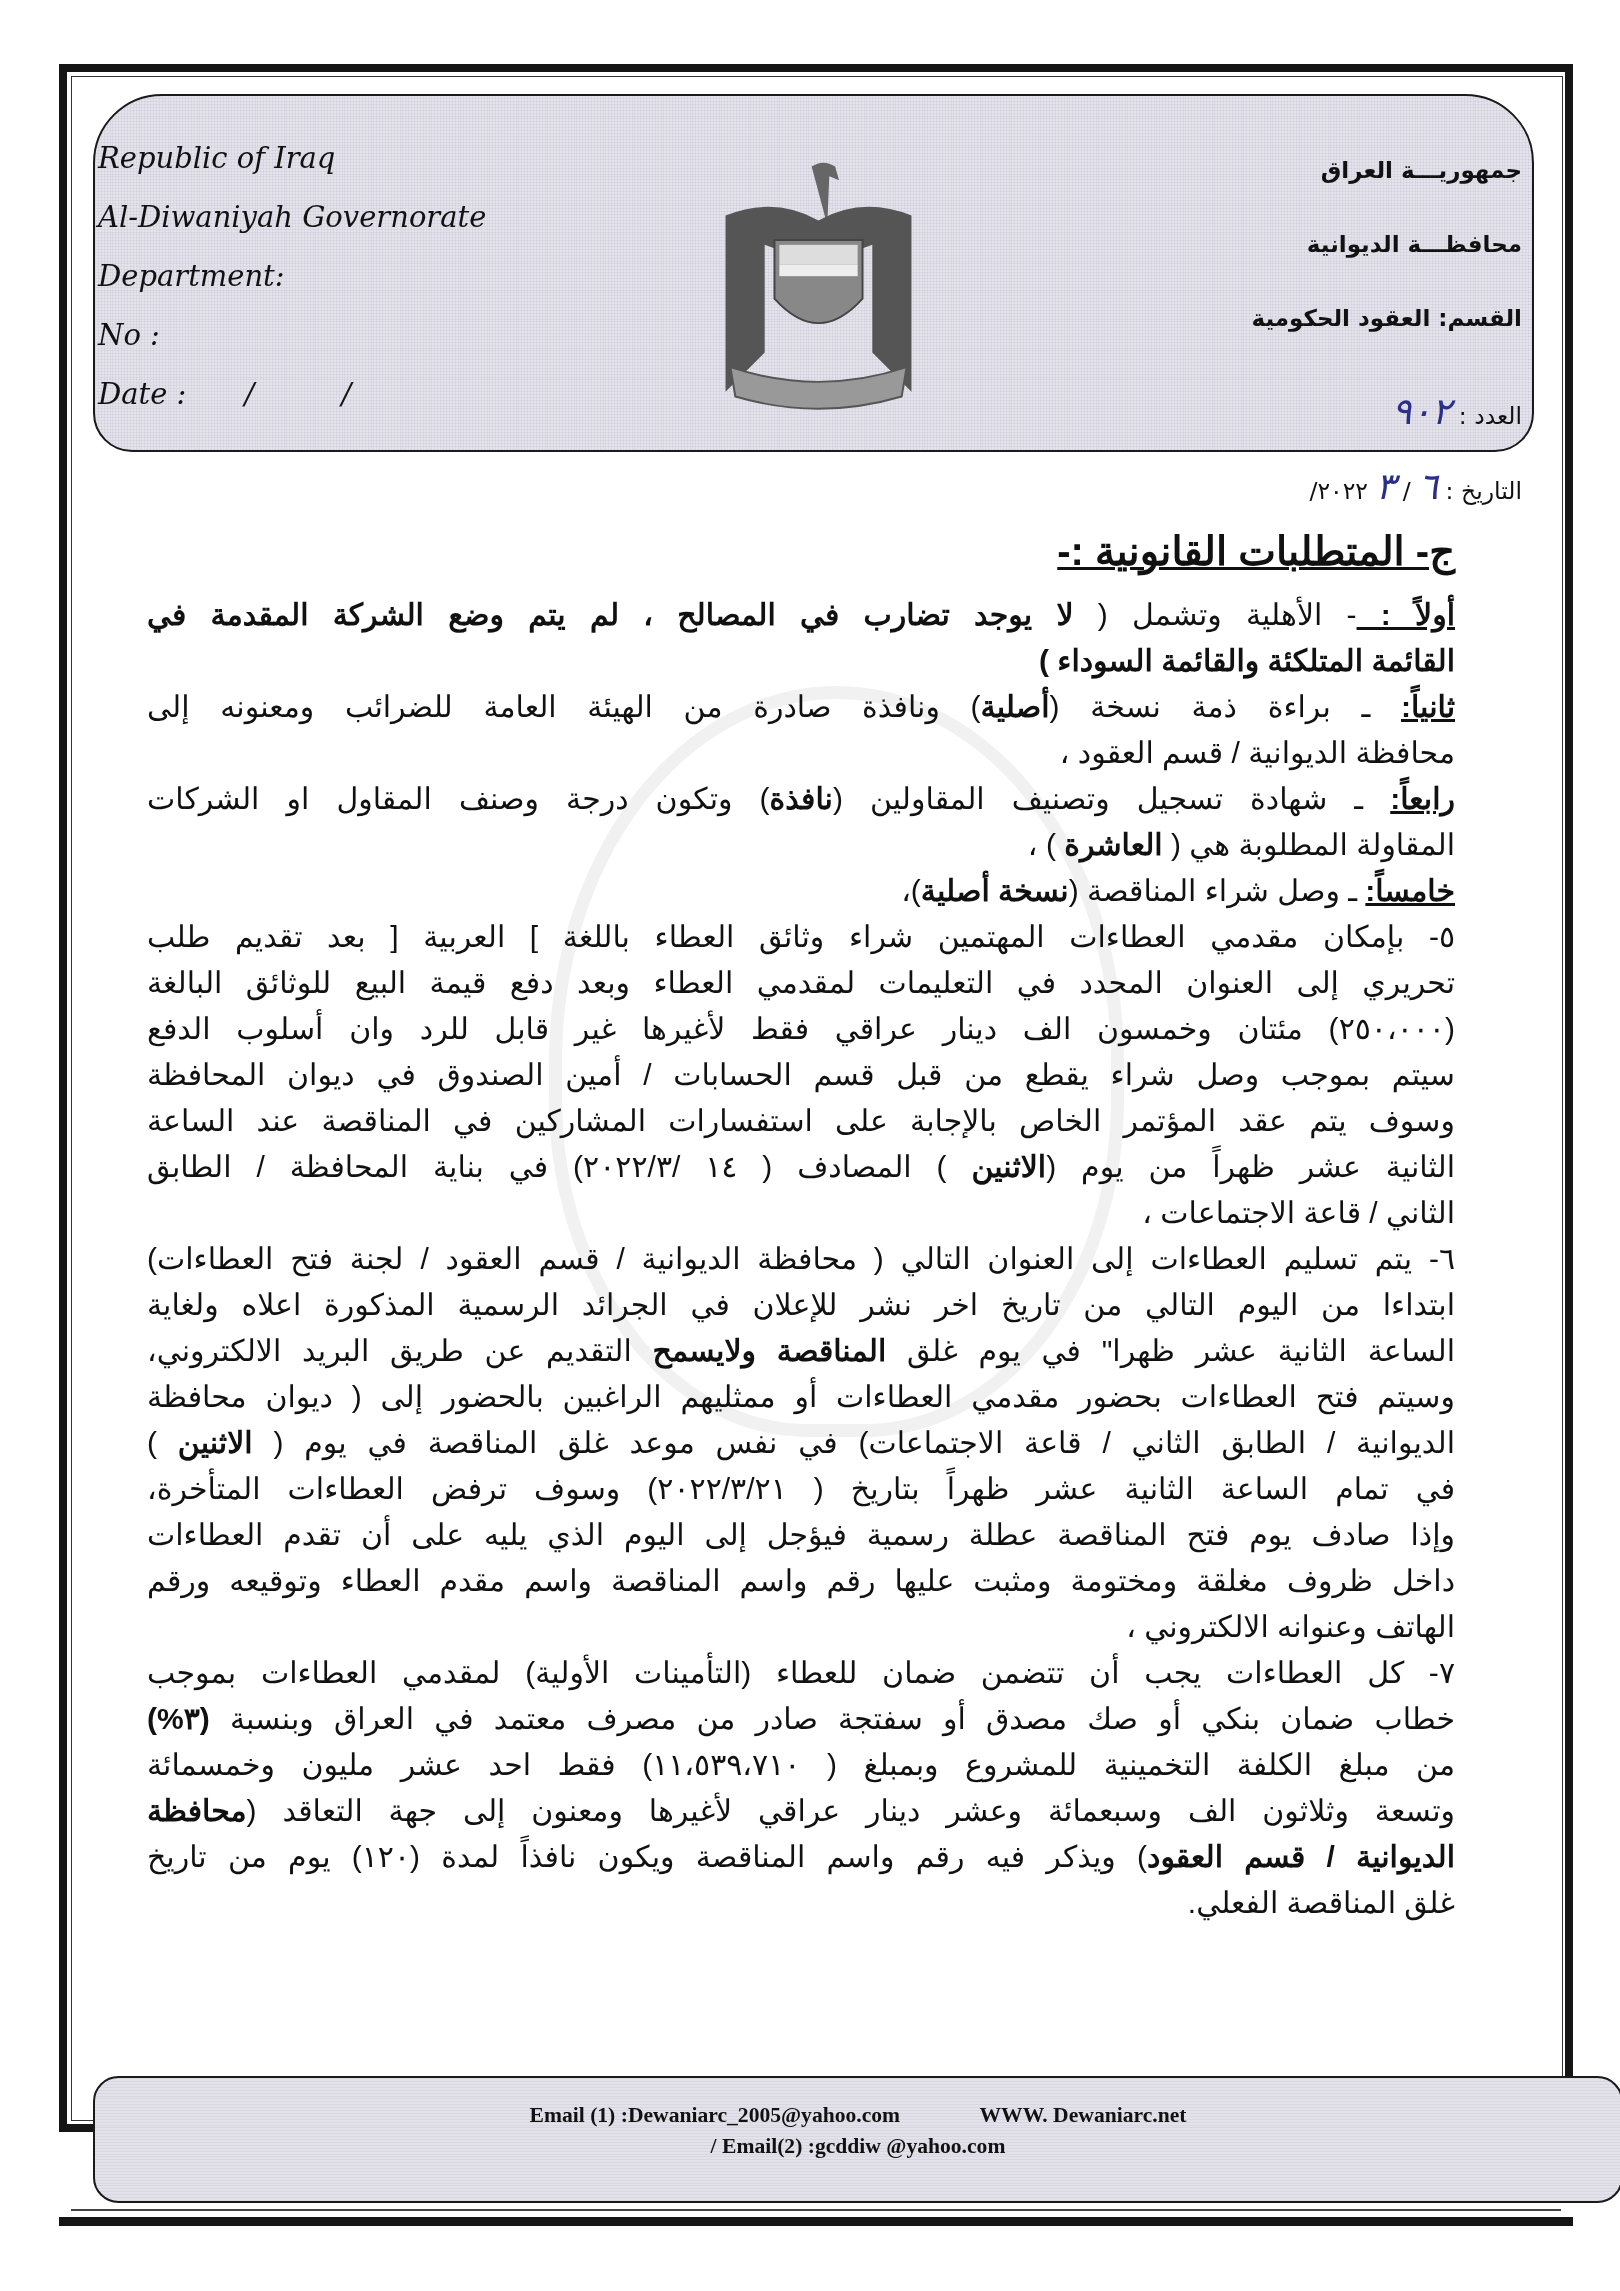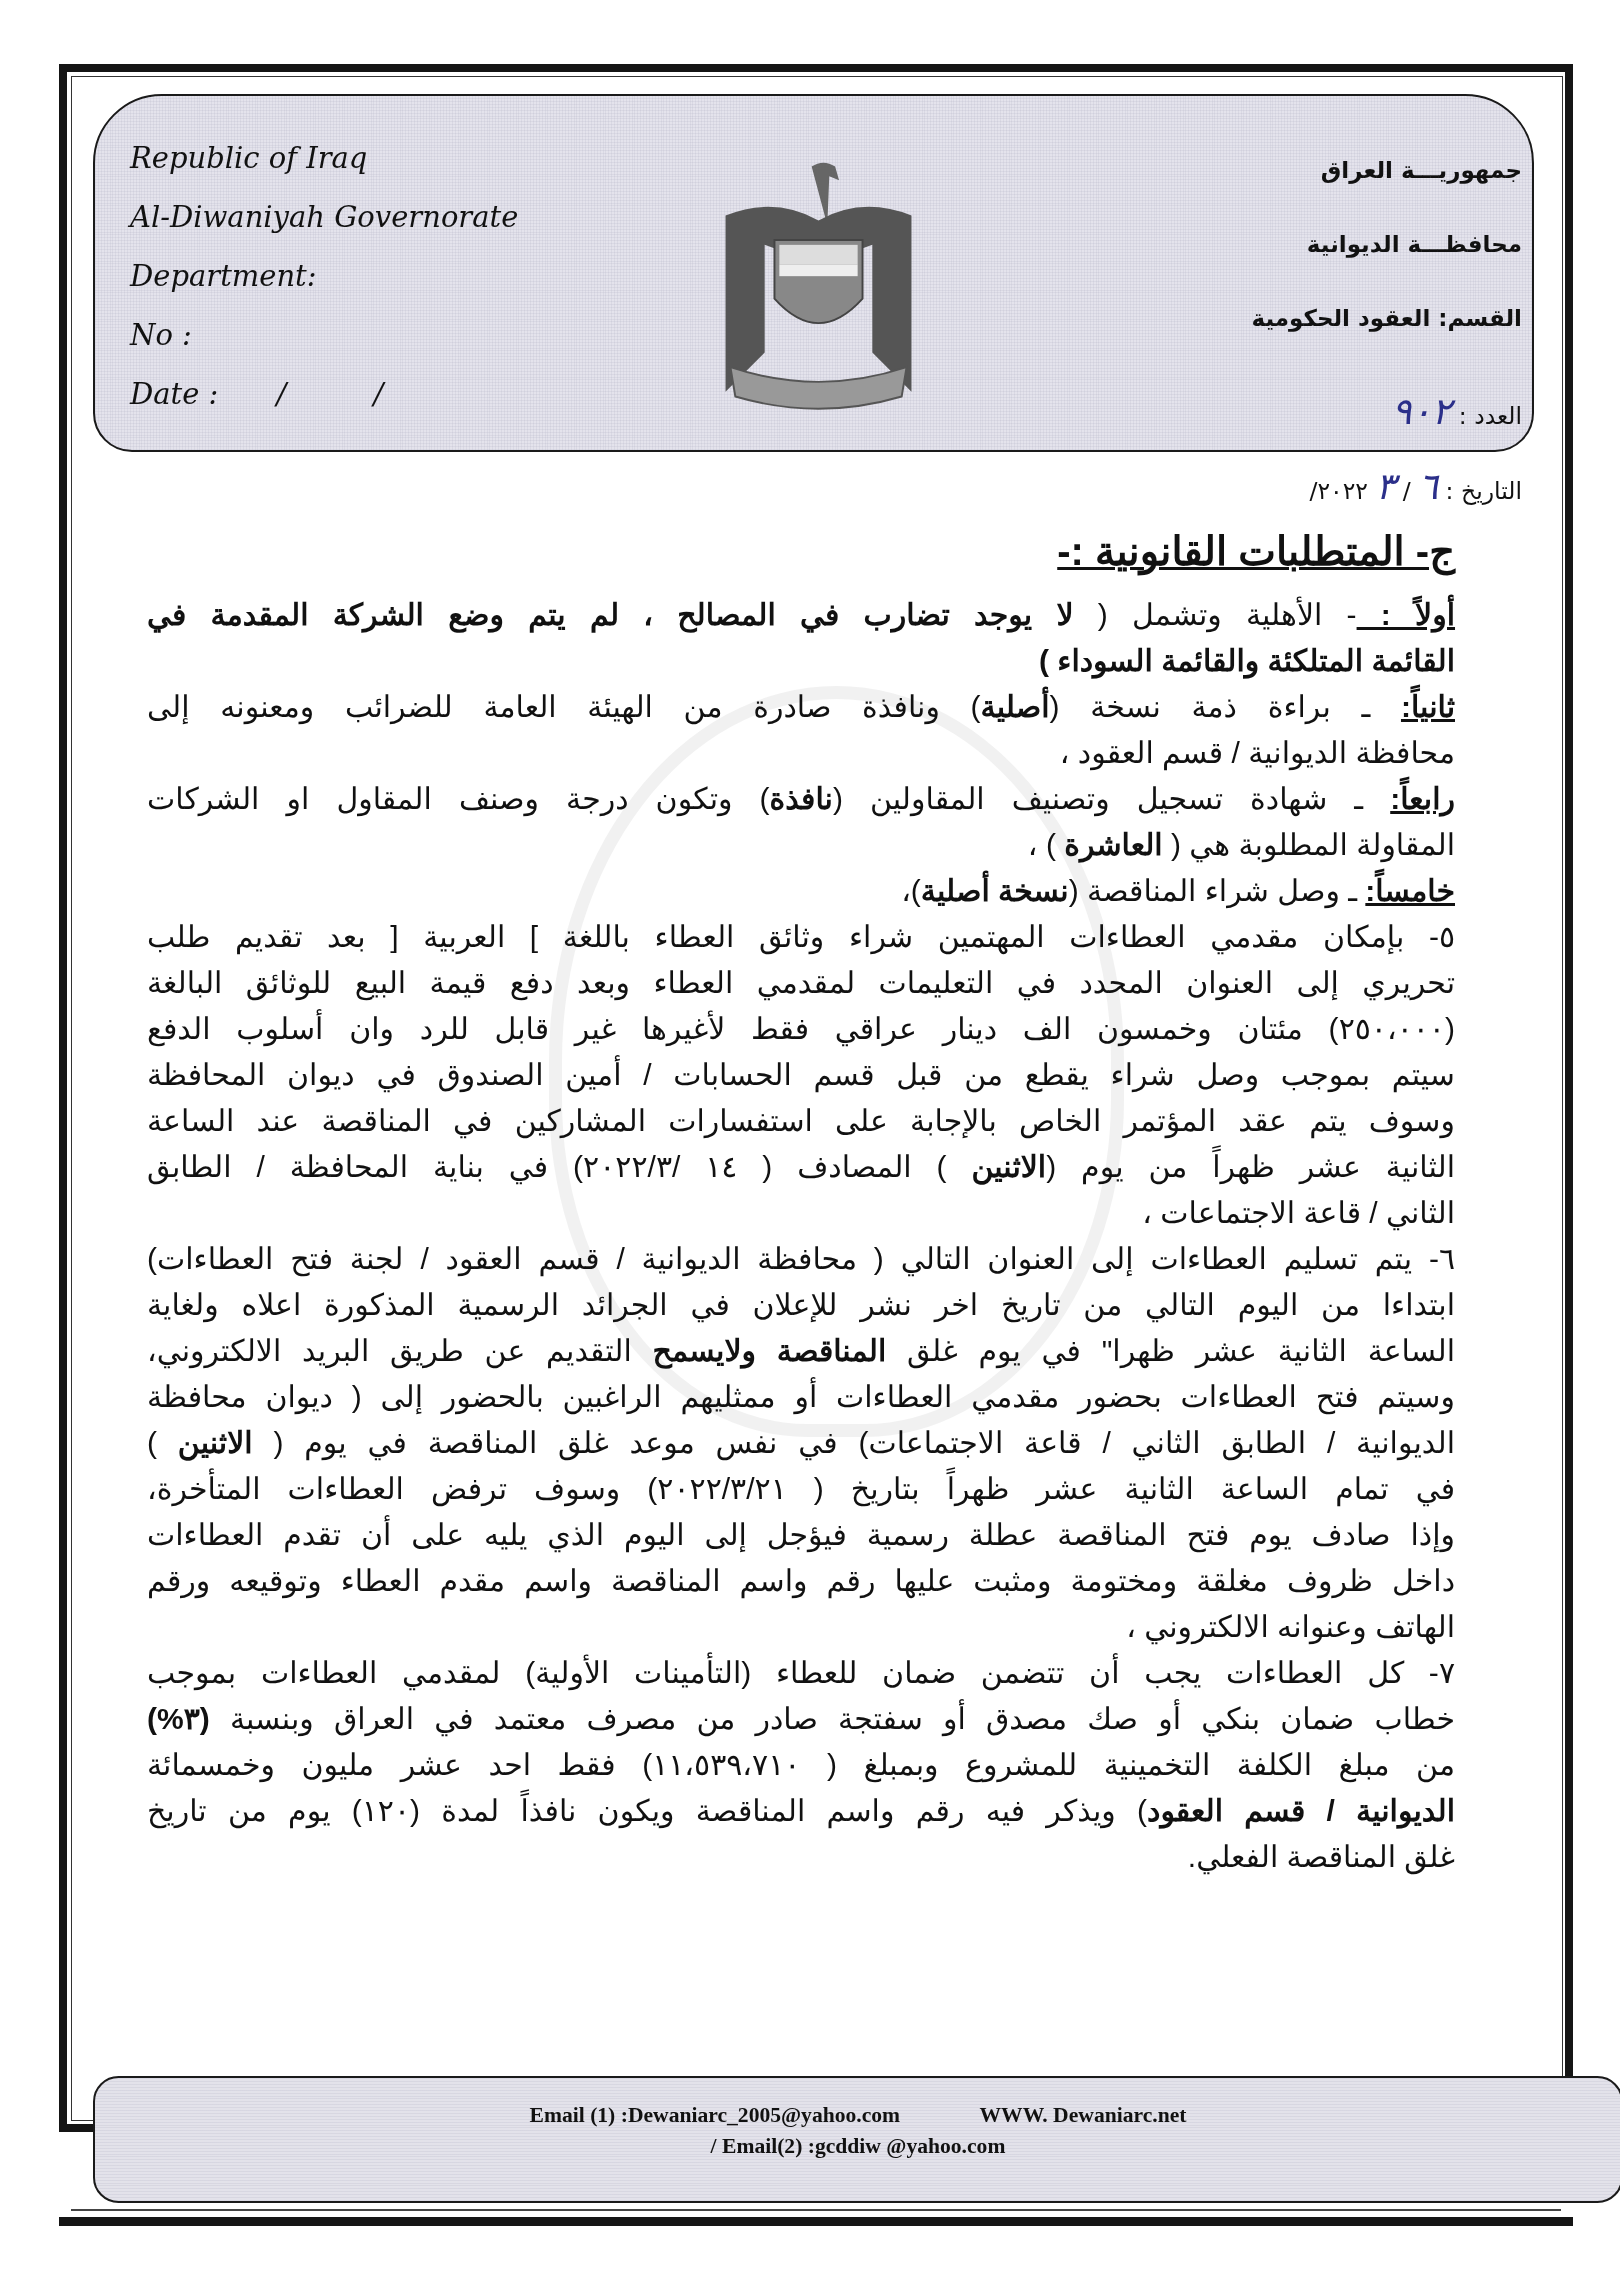--- a/index.html
+++ b/index.html
@@ -16,21 +16,21 @@
   
   .header-box { position:absolute; left:93px; top:94px; width:1441px; height:358px;
                 border:2.9px solid #1a1a1a; border-radius:69px 69px 39px 39px;
                 background:
                   repeating-linear-gradient(0deg, rgba(170,170,190,0.18) 0 1px, transparent 1px 2.9px),
                   repeating-linear-gradient(90deg, rgba(170,170,190,0.18) 0 1px, transparent 1px 2.9px),
                   #e4e3ec;
                 box-sizing:border-box; }
   .hdr-en { position:absolute; left:98px; top:129px; font-family:"DejaVu Serif", serif;
             font-style:italic; font-size:29px; line-height:59px; color:#111; }
-  .hdr-en div { height:59px;margin-left:32px; }
+  .hdr-en div { height:59px; }
   .hdr-en .date-slashes { display:inline-block; margin-left:49px; letter-spacing:39px; }
 
   .hdr-ar { position:absolute; right:98px; top:133px; direction:rtl; text-align:right;
             font-family:"DejaVu Sans", sans-serif; font-weight:bold; color:#111; }
   .hdr-ar .big { font-size:23px; height:74px; line-height:74px; }
   .hdr-ar .small { font-size:23.5px; height:37px; line-height:37px; font-weight:normal;margin-top:38px; }
   .hand { font-family:"DejaVu Serif", serif; font-style:italic; color:#2b2f8a; font-size:37px; font-weight:normal; }
 
   .emblem { position:absolute; left:696px; top:147px; width:245px; height:274px; }
 
@@ -131,20 +131,21 @@
       <div class="line"><span>الساعة الثانية عشر ظهرا" في يوم غلق </span><span class="b">المناقصة ولايسمح</span><span> التقديم عن طريق البريد الالكتروني،</span></div>
       <div class="line"><span>وسيتم فتح العطاءات بحضور مقدمي العطاءات أو ممثليهم الراغبين بالحضور إلى ( ديوان محافظة</span></div>
       <div class="line"><span>الديوانية / الطابق الثاني / قاعة الاجتماعات) في نفس موعد غلق المناقصة في يوم ( </span><span class="b">الاثنين</span><span> )</span></div>
       <div class="line"><span>في تمام الساعة الثانية عشر ظهراً بتاريخ ( ٢٠٢٢/٣/٢١) وسوف ترفض العطاءات المتأخرة،</span></div>
       <div class="line"><span>وإذا صادف يوم فتح المناقصة عطلة رسمية فيؤجل إلى اليوم الذي يليه على أن تقدم العطاءات</span></div>
       <div class="line"><span>داخل ظروف مغلقة ومختومة ومثبت عليها رقم واسم المناقصة واسم مقدم العطاء وتوقيعه ورقم</span></div>
       <div class="line short"><span>الهاتف وعنوانه الالكتروني ،</span></div>
       <div class="line"><span>٧- كل العطاءات يجب أن تتضمن ضمان للعطاء (التأمينات الأولية) لمقدمي العطاءات بموجب</span></div>
       <div class="line"><span>خطاب ضمان بنكي أو صك مصدق أو سفتجة صادر من مصرف معتمد في العراق وبنسبة </span><span class="b">(٣%)</span></div>
       <div class="line"><span>من مبلغ الكلفة التخمينية للمشروع وبمبلغ ( ١١،٥٣٩،٧١٠) فقط احد عشر مليون وخمسمائة</span></div>
+      <div class="line"><span>وتسعة وثلاثون الف وسبعمائة وعشر دينار عراقي لأغيرها ومعنون إلى جهة التعاقد (</span><span class="b">محافظة</span></div>
       <div class="line"><span class="b">الديوانية / قسم العقود</span><span>) ويذكر فيه رقم واسم المناقصة ويكون نافذاً لمدة (١٢٠) يوم من تاريخ</span></div>
       <div class="line short"><span>غلق المناقصة الفعلي.</span></div>
     </div>
 </div>
 
 <div class="footer-box">
   <div class="footer-line">
     <span>Email (1) :Dewaniarc_2005@yahoo.com</span>
     <span class="gap"></span>
     <span>WWW. Dewaniarc.net</span>

